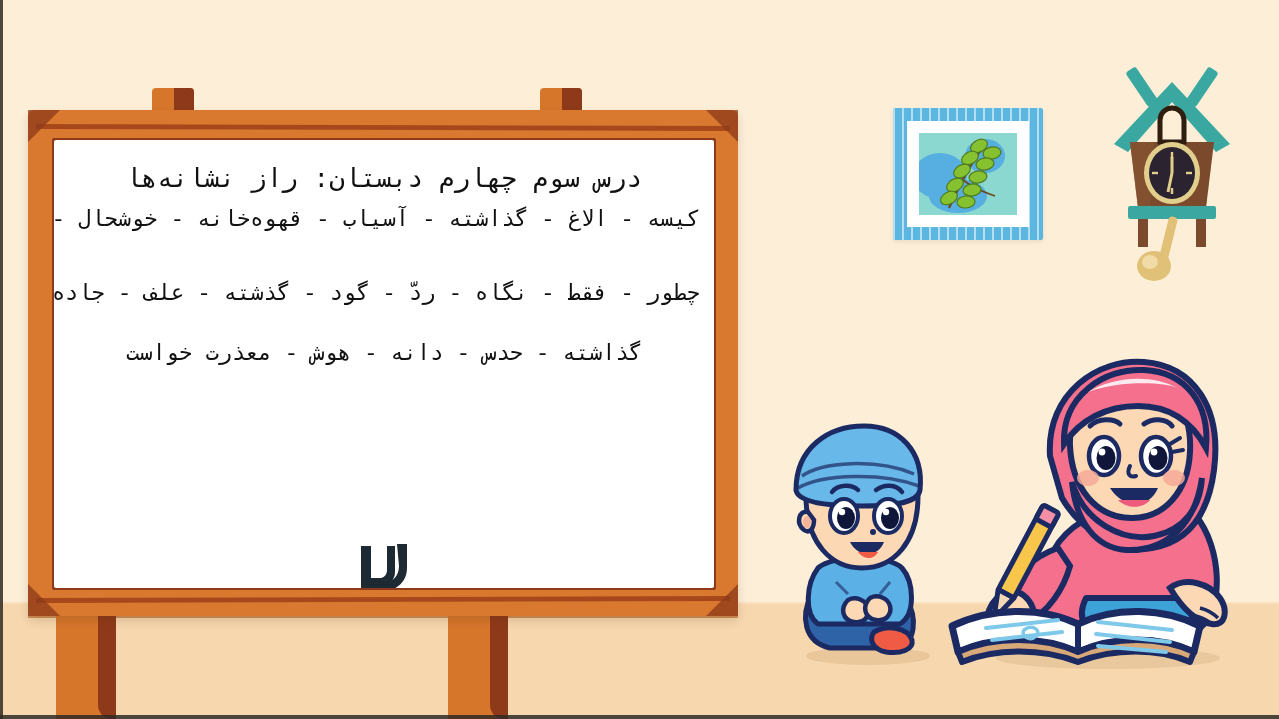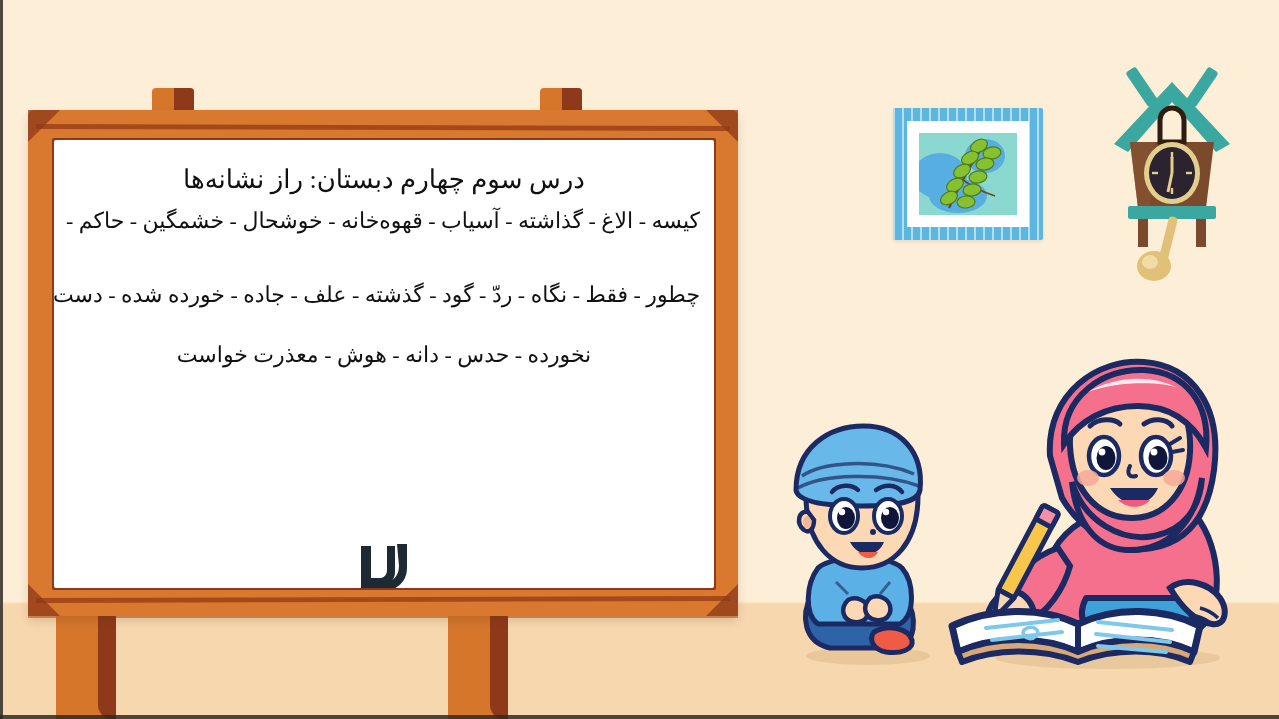--- a/index.html
+++ b/index.html
@@ -50,21 +50,21 @@
   .leg{position:absolute;top:0;width:60px;height:107px;background:#d5762b;}
   .leg:after{content:"";position:absolute;right:0;top:0;width:18px;height:107px;
              background:#8e3a1a;border-radius:0 0 0 14px;}
   .leg.l1{left:28px;}
   .leg.l2{left:420px;}
   .leg-shadowline{position:absolute;left:0;top:0;width:710px;height:6px;background:#b85f22;opacity:.6;}
 
   
   .board-text{position:absolute;left:0;top:0;width:660px;height:448px;
               direction:rtl;text-align:center;color:#111;
-              font-family:Liberation Serif, serif;}
+              font-family:Liberation Mono, monospace;}
   .bt-title{position:absolute;left:0;right:0;top:24px;font-size:26px;line-height:1.25;
             letter-spacing:.5px;font-weight:400;}
   .bt-line{position:absolute;left:14px;right:14px;font-size:22px;line-height:1.35;
            white-space:nowrap;}
   .bt-line.l1{top:66px;}
   .bt-line.l2{top:140px;}
   .bt-line.l3{top:200px;}
 
   
   .logo{position:absolute;left:50%;top:398px;transform:translateX(-50%);
@@ -184,21 +184,21 @@
 
     <div class="board-face">
       <div class="board-text">
 
         <div class="bt-title">درس سوم چهارم دبستان: راز نشانه‌ها</div>
 
         <div class="bt-line l1">کیسه - الاغ - گذاشته - آسیاب - قهوه‌خانه - خوشحال - خشمگین - حاکم -</div>
 
         <div class="bt-line l2">چطور - فقط - نگاه - ردّ - گود - گذشته - علف - جاده - خورده شده - دست</div>
 
-        <div class="bt-line l3">نخورده - حدس - دانه - هوش - معذرت خواست</div>
+        <div class="bt-line l3">گذاشته - حدس - دانه - هوش - معذرت خواست</div>
       </div>
 
       <div class="logo">
         <svg class="logo-mark" viewBox="0 0 62 58">
           <path d="M8 8 L8 50 L30 50 L30 40 L18 40 L18 8 Z" fill="#1d2a33"></path>
           <path d="M30 8 L42 8 L42 34 C42 42 36 48 28 50 L28 40 C32 39 34 36 34 32 L34 8 Z" fill="#1d2a33"></path>
           <path d="M44 6 L54 6 L54 30 C54 44 44 52 30 54 L30 46 C40 44 46 38 46 28 Z" fill="#1d2a33"></path>
           <circle cx="24" cy="24" r="6" fill="#fff"></circle>
         </svg>
 

